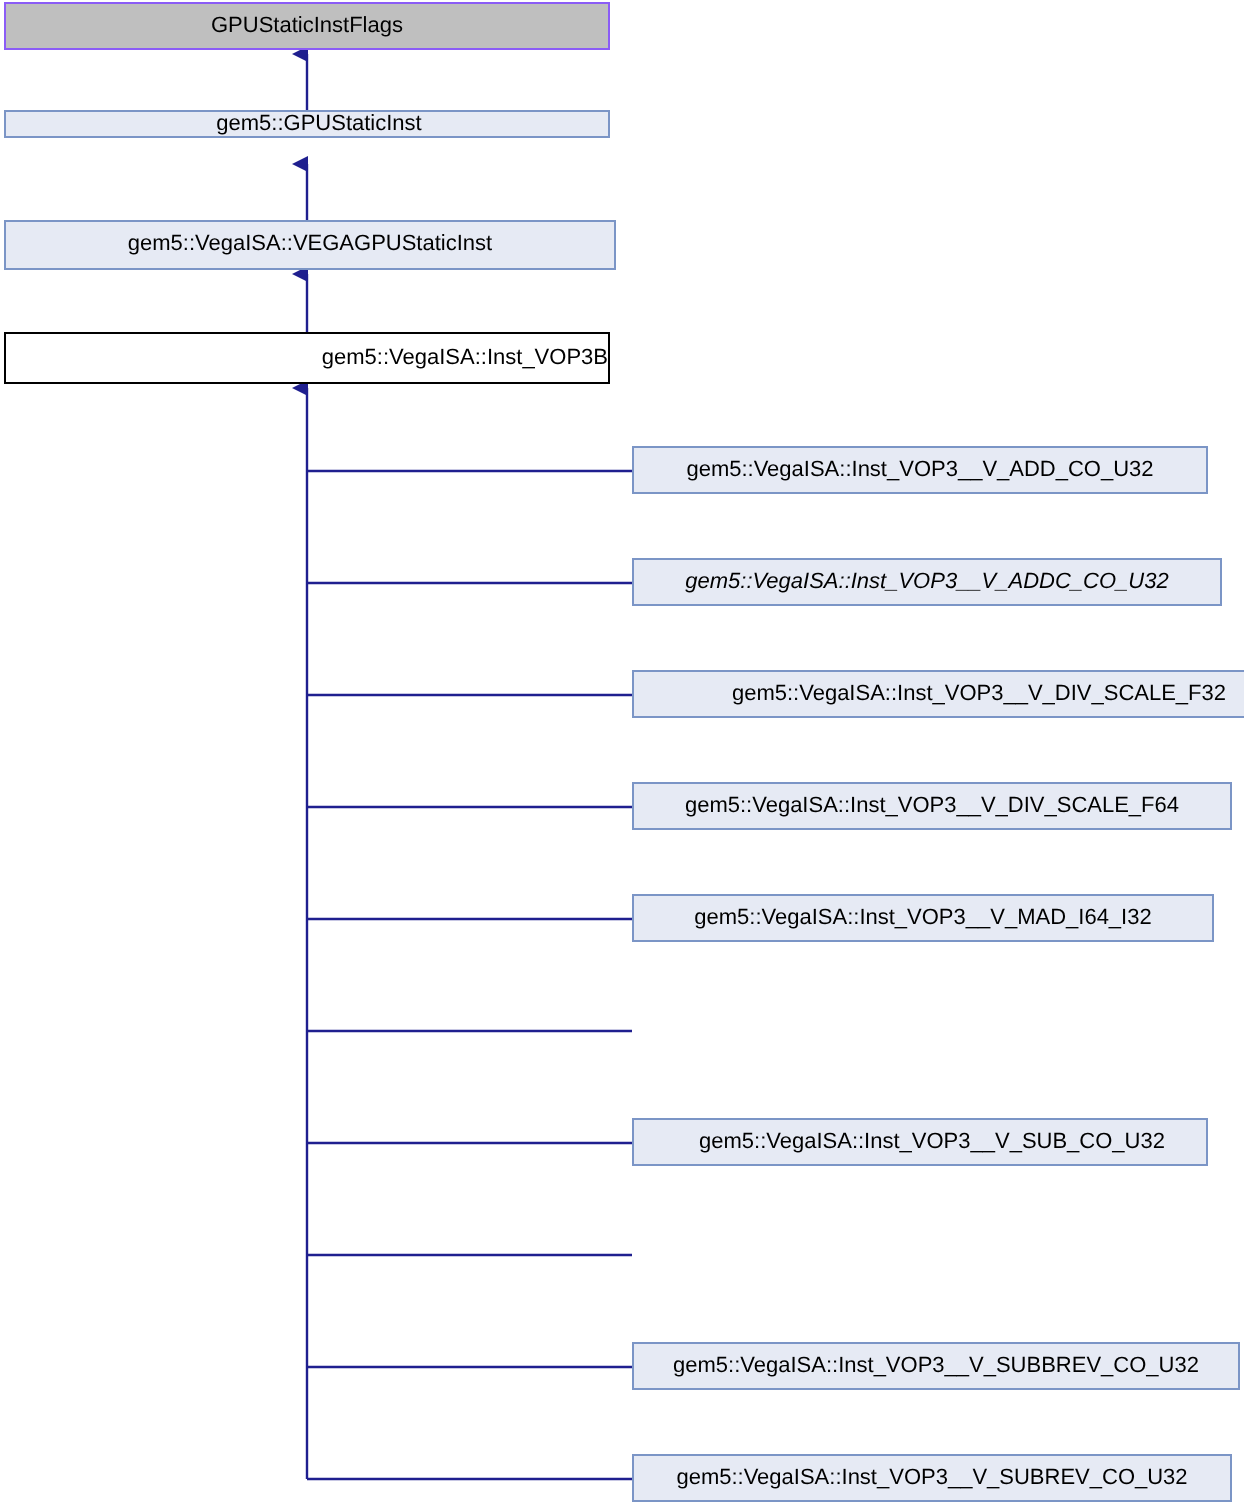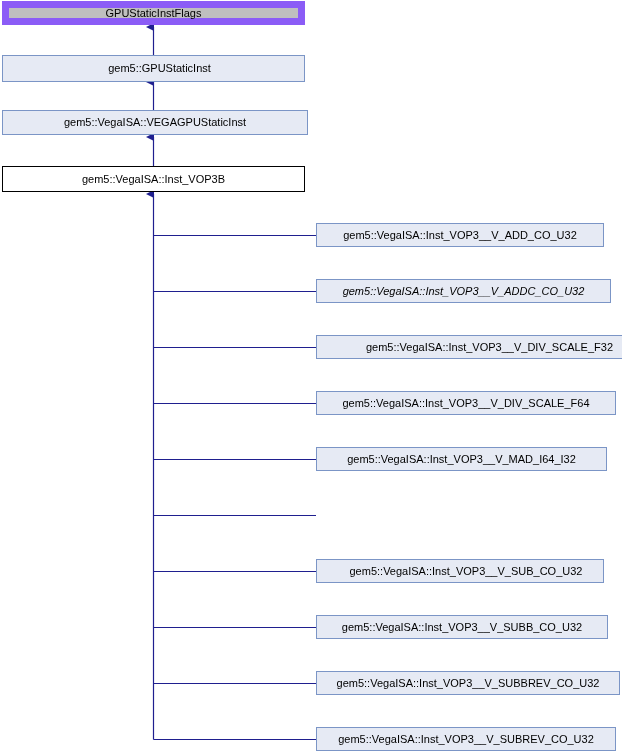--- a/index.html
+++ b/index.html
@@ -31,31 +31,32 @@
     justify-content: center;
     font-size: 11px;
     line-height: 1;
     color: #000000;
     white-space: nowrap;
     letter-spacing: 0px;
   }
 
   .node-root {
     background: #bfbfbf;
-    border: 7px solid #8b5cf6;
+    border: 1px solid #8b5cf6;
   }
 
   .node-base {
     background: #e6eaf4;
     border: 1px solid #7b95c6;
   }
 
   .node-current {
     background: #ffffff;
     border: 1px solid #000000;
+    justify-content: flex-end;
   }
 
   .node-derived {
     background: #e6eaf4;
     border: 1px solid #7b95c6;
   }
 
   .edges {
     position: absolute;
     left: 0;
@@ -96,21 +97,21 @@
       <line x1="153.5" y1="627.5" x2="316" y2="627.5"></line>
       <line x1="153.5" y1="683.5" x2="316" y2="683.5"></line>
       <line x1="153.5" y1="739.5" x2="316" y2="739.5"></line>
     </g>
   </svg>
 
   <div class="node node-root" style="left:2px; top:1px; width:303px; height:24px;">
     <span>GPUStaticInstFlags</span>
   </div>
 
-  <div class="node node-base" style="left:2px; top:55px; width:303px; height:27px;padding-left:12px;">
+  <div class="node node-base" style="left:2px; top:55px; width:303px; height:14px;padding-left:12px;">
     <span>gem5::GPUStaticInst</span>
   </div>
 
   <div class="node node-base" style="left:2px; top:110px; width:306px; height:25px;">
     <span>gem5::VegaISA::VEGAGPUStaticInst</span>
   </div>
 
   <div class="node node-current" style="left:2px; top:166px; width:303px; height:26px;">
     <span>gem5::VegaISA::Inst_VOP3B</span>
   </div>
@@ -133,23 +134,20 @@
 
   <div class="node node-derived" style="left:316px; top:447px; width:291px; height:24px;">
     <span>gem5::VegaISA::Inst_VOP3__V_MAD_I64_I32</span>
   </div>
 
 
   <div class="node node-derived" style="left:316px; top:559px; width:288px; height:24px;padding-left:12px;">
     <span>gem5::VegaISA::Inst_VOP3__V_SUB_CO_U32</span>
   </div>
 
-  <div class="node node-derived" style="left:316px; top:615px; width:292px; height:24px;">
-    <span>gem5::VegaISA::Inst_VOP3__V_SUBB_CO_U32</span>
-  </div>
 
   <div class="node node-derived" style="left:316px; top:671px; width:304px; height:24px;">
     <span>gem5::VegaISA::Inst_VOP3__V_SUBBREV_CO_U32</span>
   </div>
 
   <div class="node node-derived" style="left:316px; top:727px; width:300px; height:24px;">
     <span>gem5::VegaISA::Inst_VOP3__V_SUBREV_CO_U32</span>
   </div>
 
 </div>

